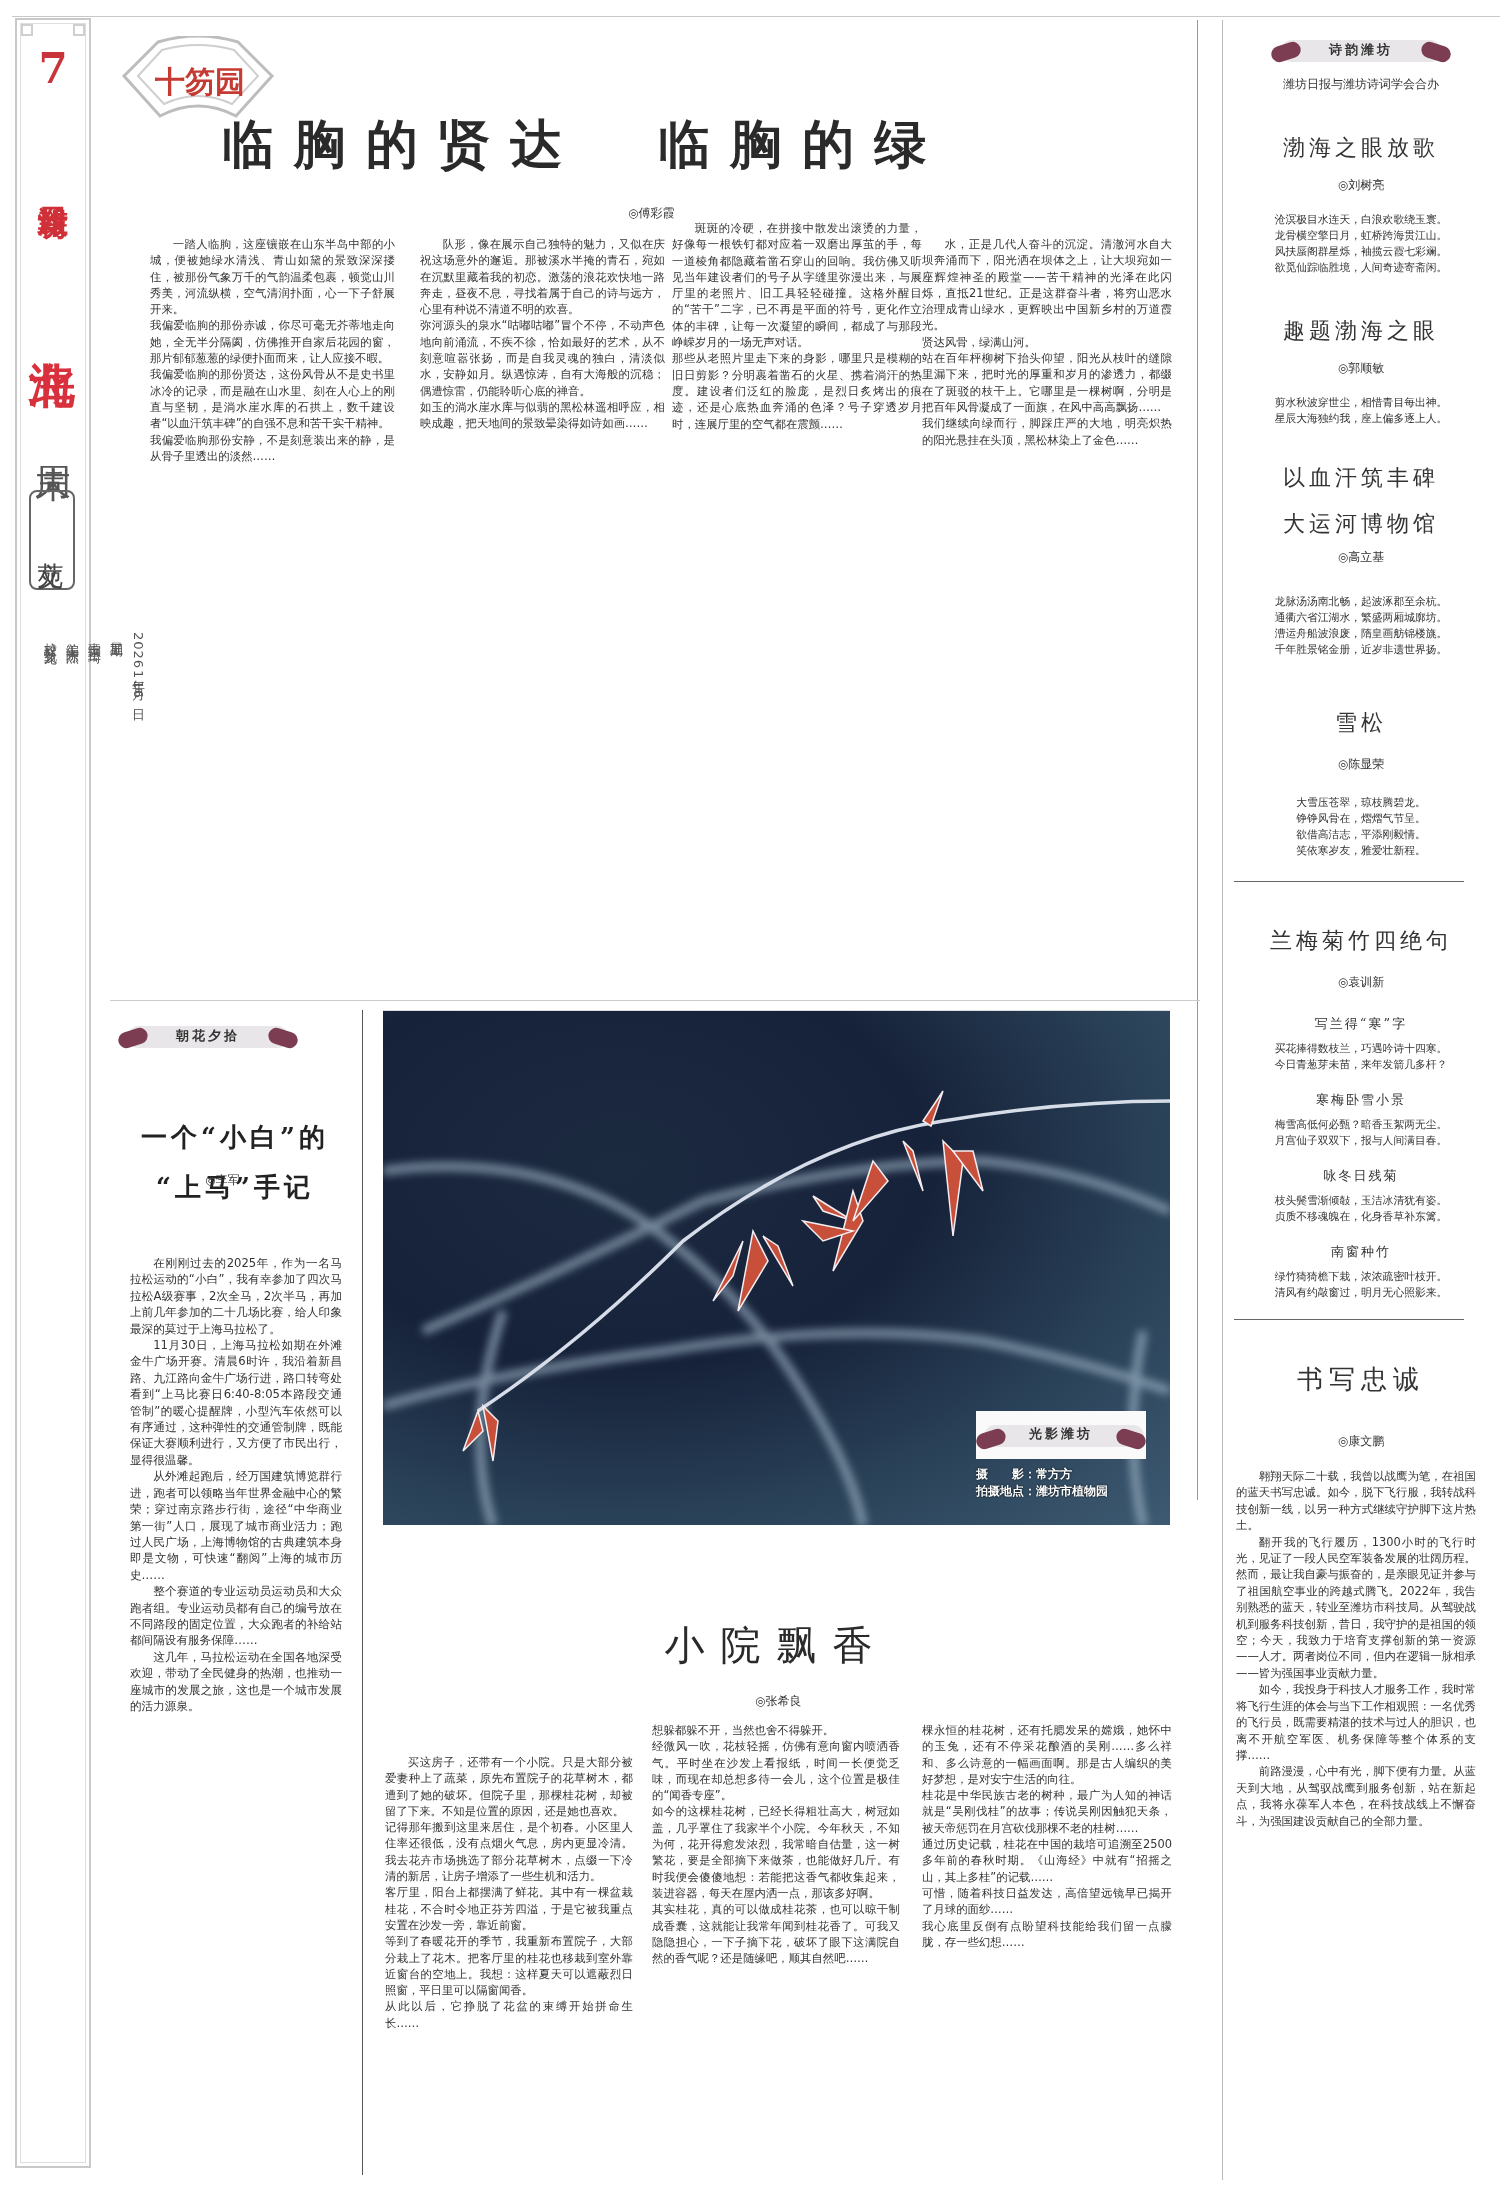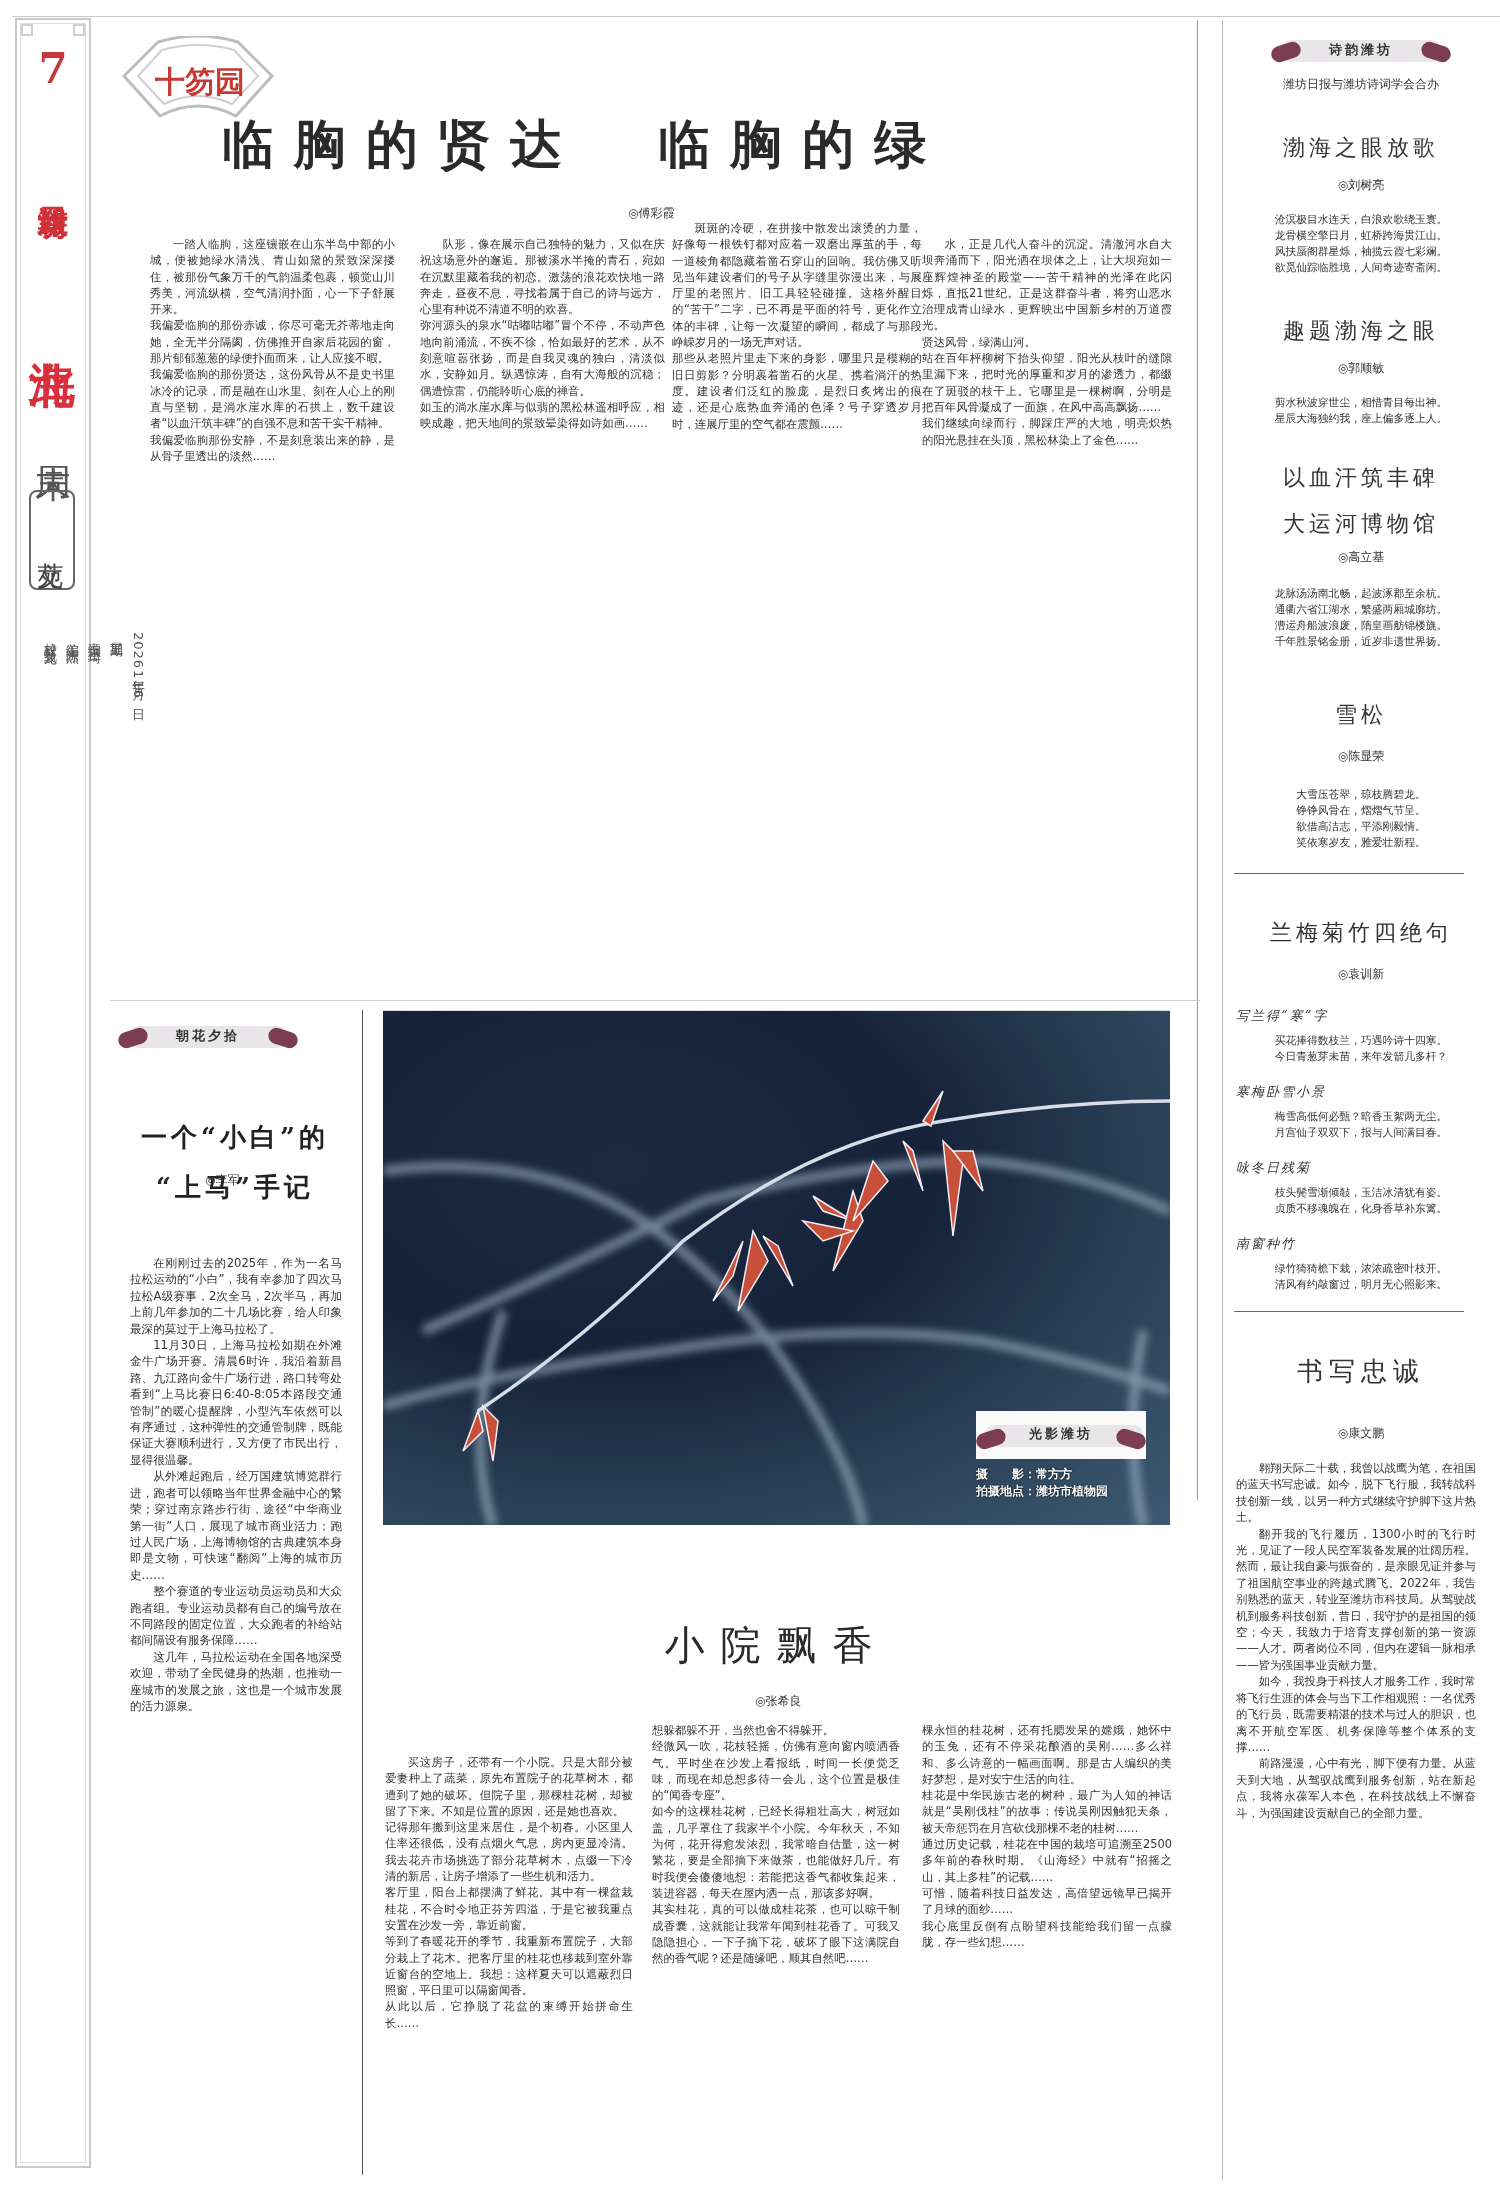--- a/index.html
+++ b/index.html
@@ -33,21 +33,21 @@
   .right-col { position: absolute; left: 1236px; top: 30px; width: 250px; }
   .banner { position: relative; width: 180px; height: 40px; margin: 0 auto; }
   .banner-scroll { position: absolute; left: 10px; top: 10px; width: 160px; height: 22px; background: #e8e6e8; border-radius: 12px; }
   .banner-roll-l, .banner-roll-r { position: absolute; top: 14px; width: 30px; height: 16px; background: #7c3d52; border-radius: 8px; }
   .banner-roll-l { left: 0; transform: rotate(-18deg); }
   .banner-roll-r { right: 0; transform: rotate(18deg); }
   .banner-label { position: absolute; left: 0; width: 100%; top: 11px; text-align: center; font-family: "DejaVu Serif", serif; font-size: 13px; font-weight: bold; color: #333; letter-spacing: 3px; }
   .poem-title { text-align: center; font-family: "DejaVu Serif", serif; font-size: 22px; color: #333; letter-spacing: 4px; }
   .poem-author { text-align: center; font-size: 12px; color: #333; }
   .poem-lines { text-align: center; font-size: 10.8px; line-height: 16px; color: #333; font-family: "DejaVu Serif", serif; }
-  .sub-title { text-align: left; font-family: "DejaVu Serif", serif; font-size: 13px; color: #333; letter-spacing: 2px; font-style: italic; }
+  .sub-title { text-align: center; font-family: "DejaVu Serif", serif; font-size: 13px; color: #333; letter-spacing: 2px; }
 
   
   .photo { position: absolute; left: 383px; top: 1010px; width: 787px; height: 515px; background: radial-gradient(ellipse at 30% 30%, #1c2a40 0%, #16223a 40%, #2a4258 70%, #3d5a72 100%); overflow: hidden; border-top: 1px solid #ddd; }
   .photo svg { position: absolute; left: 0; top: 0; }
   .photo-caption-banner { position: absolute; left: 593px; top: 400px; width: 170px; height: 48px; background: #fafafa; padding-left: 10px; }
   .photo-credit { position: absolute; left: 593px; top: 455px; font-size: 12px; color: #fff; font-weight: bold; line-height: 17px; text-shadow: 0 0 2px #000; }
 </style>
 </head>
 <body>
 
@@ -127,21 +127,21 @@
   <div class="poem-title" style="margin-top:40px;">趣题渤海之眼</div>
   <div class="poem-author" style="margin-top:14px;">◎郭顺敏</div>
   <div class="poem-lines" style="margin-top:18px;">
     <div>剪水秋波穿世尘，相惜青目每出神。</div>
     <div>星辰大海独约我，座上偏多逐上人。</div>
   </div>
 
   <div class="poem-title" style="margin-top:36px;">以血汗筑丰碑</div>
   <div class="poem-title" style="margin-top:16px;">大运河博物馆</div>
   <div class="poem-author" style="margin-top:10px;">◎高立基</div>
-  <div class="poem-lines" style="margin-top:20px;">
+  <div class="poem-lines" style="margin-top:28px;">
     <div>龙脉汤汤南北畅，起波涿郡至余杭。</div>
     <div>通衢六省江湖水，繁盛两厢城廓坊。</div>
     <div>漕运舟船波浪废，隋皇画舫锦楼旐。</div>
     <div>千年胜景铭金册，近岁非遗世界扬。</div>
   </div>
 
   <div class="poem-title" style="margin-top:50px;">雪松</div>
   <div class="poem-author" style="margin-top:18px;">◎陈显荣</div>
   <div class="poem-lines" style="margin-top:22px;">
     <div>大雪压苍翠，琼枝腾碧龙。</div>

